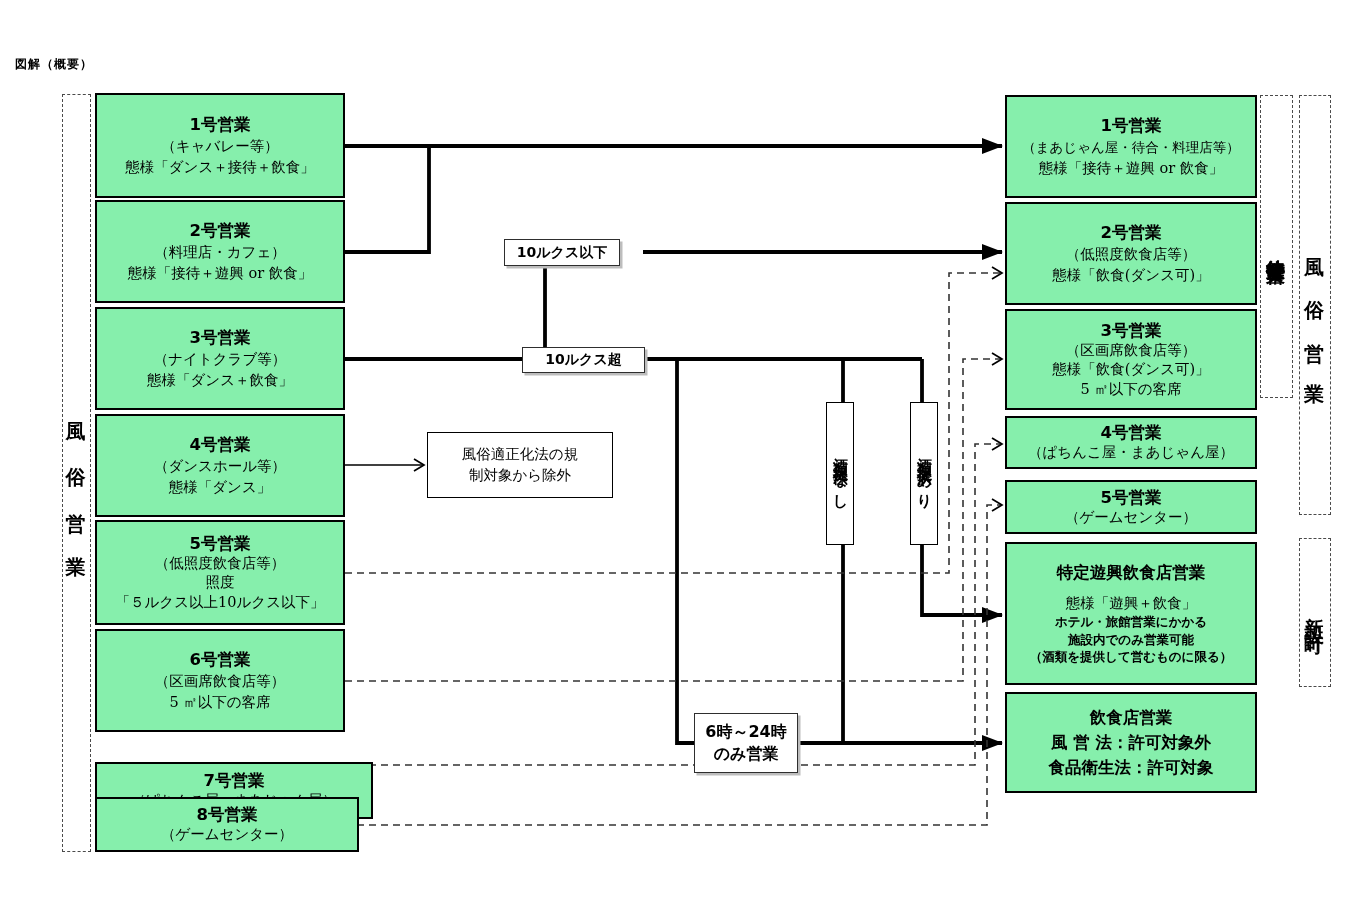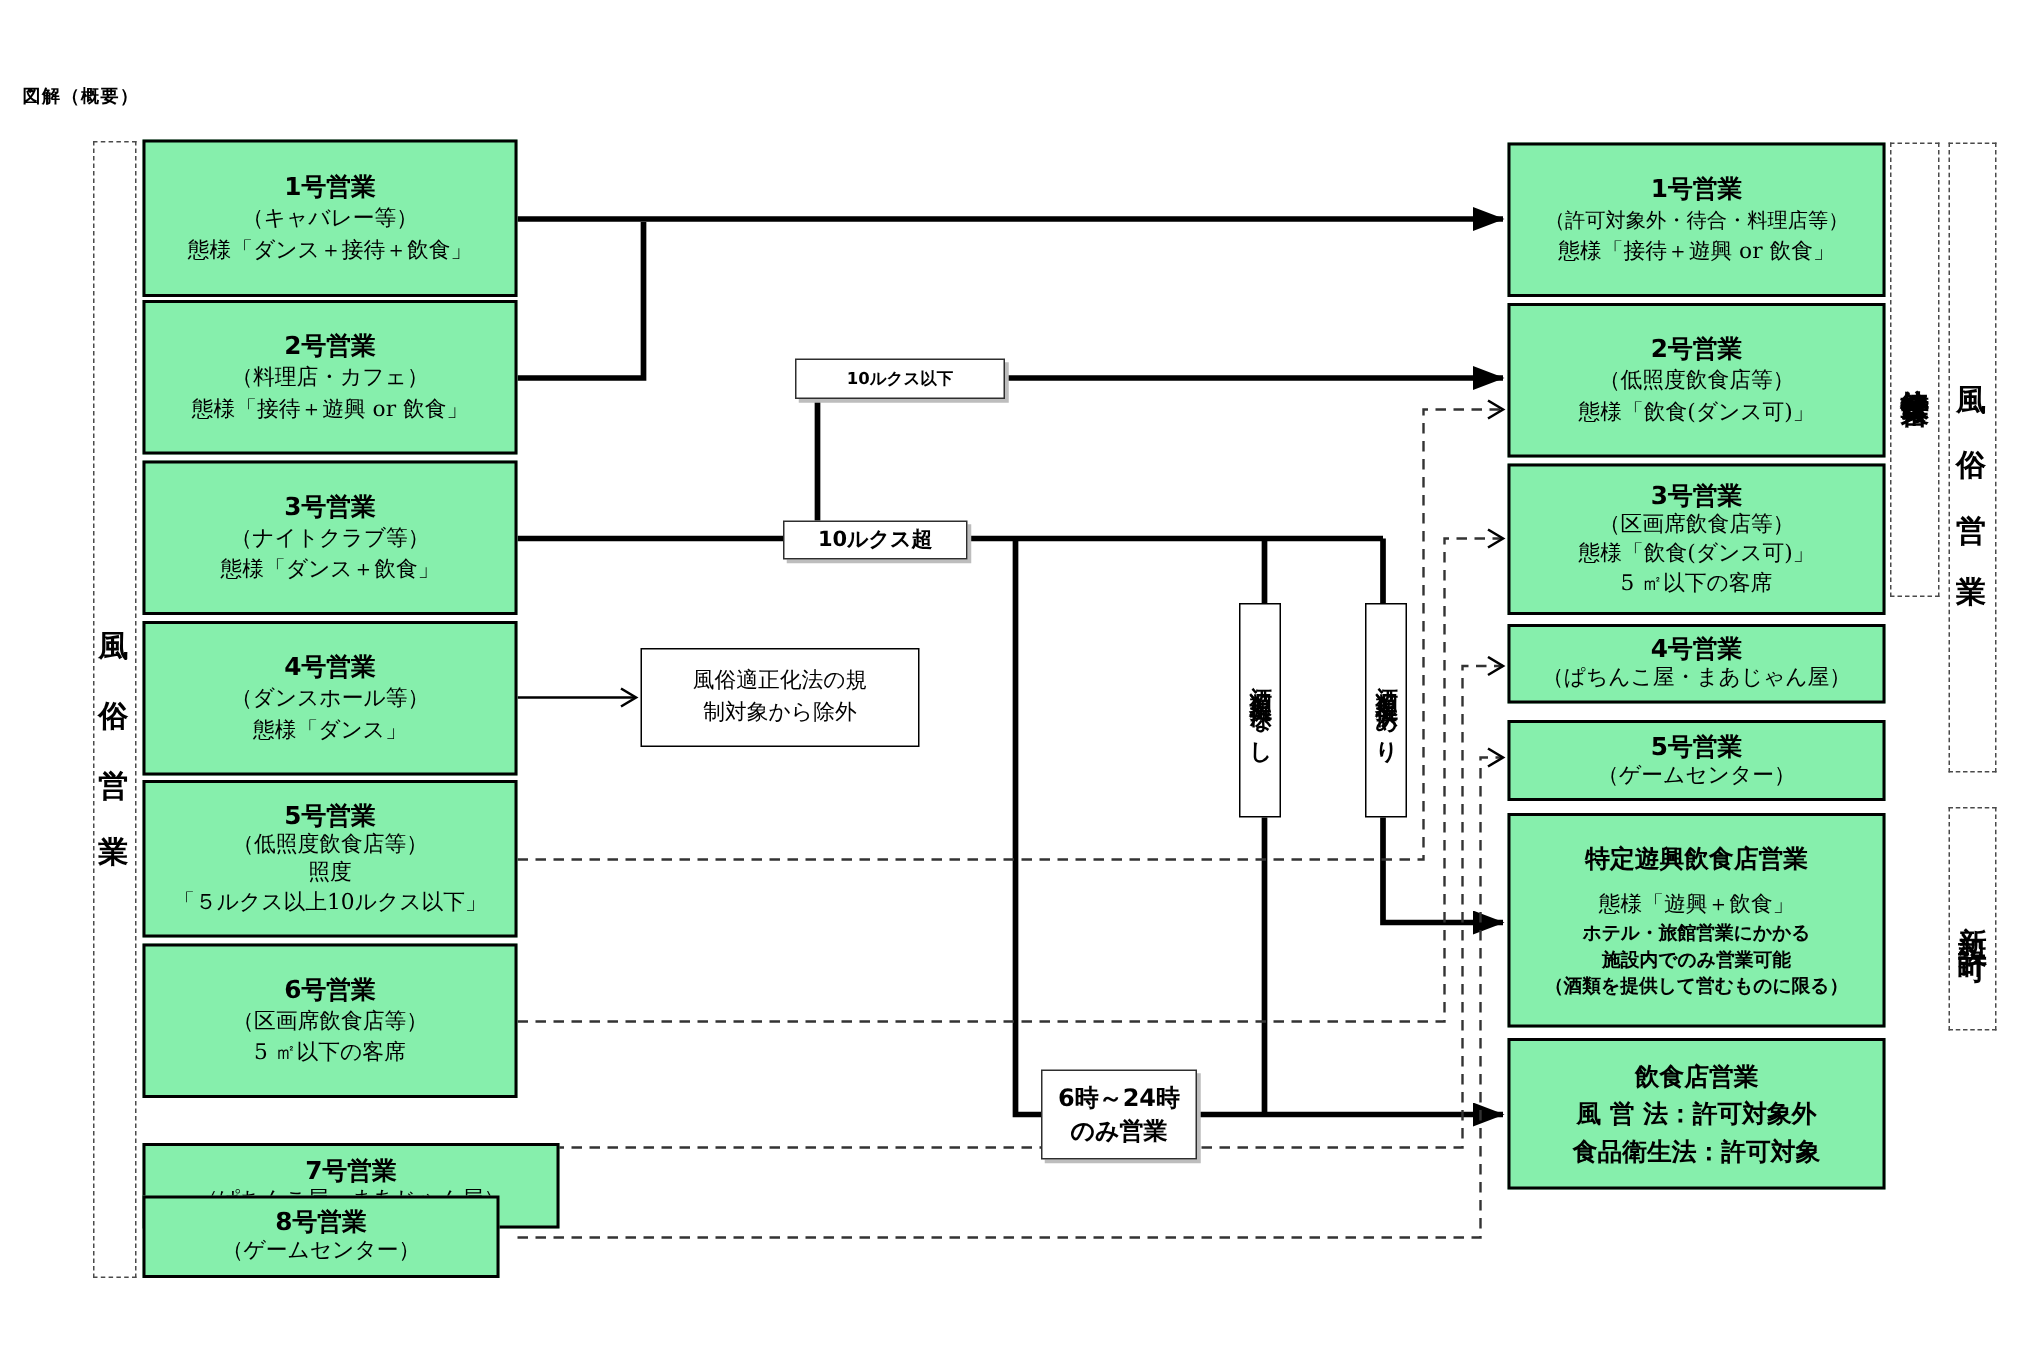--- a/index.html
+++ b/index.html
@@ -104,26 +104,26 @@
   </div>
   <div class="box" style="left:95px;top:629px;width:250px;height:103px">
     <div class="bt">6号営業</div>
     <div class="bl">（区画席飲食店等）</div>
     <div class="bl">5 ㎡以下の客席</div>
   </div>
   <div class="box tight" style="left:95px;top:762px;width:278px;height:57px">
     <div class="bt">7号営業</div>
     <div class="bl" style="line-height:19px">（ぱちんこ屋・まあじゃん屋）</div>
   </div>
-  <div class="box tight" style="left:95px;top:797px;width:238px;height:55px">
+  <div class="box tight" style="left:95px;top:797px;width:264px;height:55px">
     <div class="bt">8号営業</div>
     <div class="bl" style="line-height:19px">（ゲームセンター）</div>
   </div>
 
-  <div class="sbox" style="left:530px;top:239px;width:140px;height:27px;font-size:11px">
+  <div class="sbox" style="left:504px;top:239px;width:116px;height:27px;font-size:14px">
     <span>10ルクス以下</span>
   </div>
   <div class="sbox" style="left:522px;top:347px;width:123px;height:26px;font-size:14px">
     <span>10ルクス超</span>
   </div>
   <div class="exempt" style="left:427px;top:432px;width:186px;height:66px">
     <div>風俗適正化法の規</div>
     <div>制対象から除外</div>
   </div>
   <div class="vbox" style="left:826px;top:402px;width:28px;height:143px">
@@ -132,21 +132,21 @@
   <div class="vbox" style="left:910px;top:402px;width:28px;height:143px">
     <span class="vtext">酒類提供あり</span>
   </div>
   <div class="sbox" style="left:694px;top:713px;width:104px;height:60px;font-size:16px;line-height:22px">
     <div>6時～24時</div>
     <div>のみ営業</div>
   </div>
 
   <div class="box" style="left:1005px;top:95px;width:252px;height:103px">
     <div class="bt">1号営業</div>
-    <div class="bl" style="font-size:13.5px">（許可対象外・待合・料理店等）</div>
+    <div class="bl" style="font-size:13.5px">（まあじゃん屋・待合・料理店等）</div>
     <div class="bl">態様「接待＋遊興 or 飲食」</div>
   </div>
   <div class="box" style="left:1005px;top:202px;width:252px;height:103px">
     <div class="bt">2号営業</div>
     <div class="bl">（低照度飲食店等）</div>
     <div class="bl">態様「飲食(ダンス可)」</div>
   </div>
   <div class="box" style="left:1005px;top:309px;width:252px;height:101px">
     <div class="bt" style="line-height:21px">3号営業</div>
     <div class="bl" style="line-height:19.5px">（区画席飲食店等）</div>

